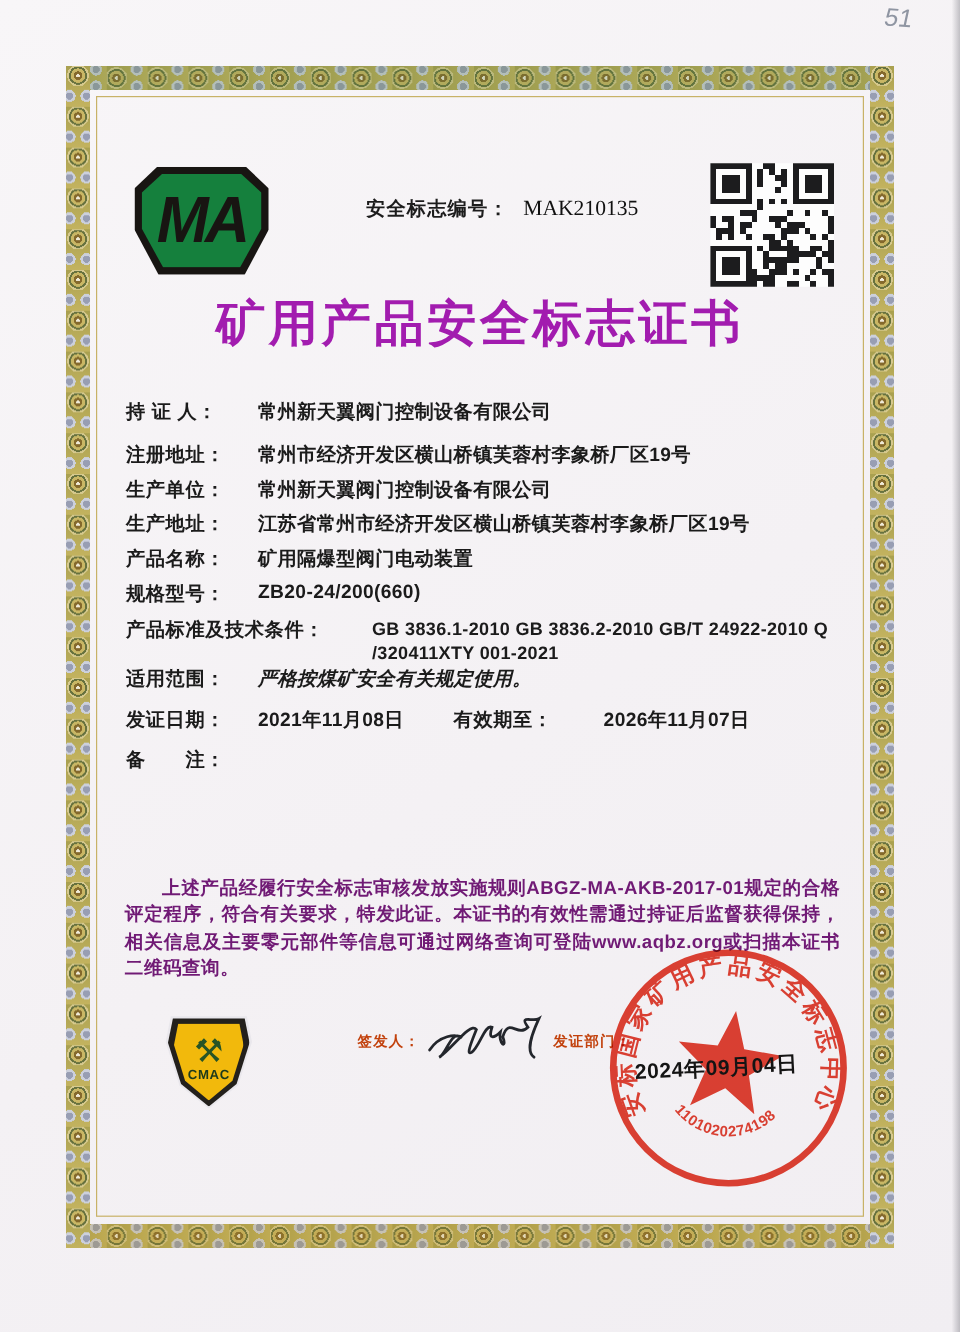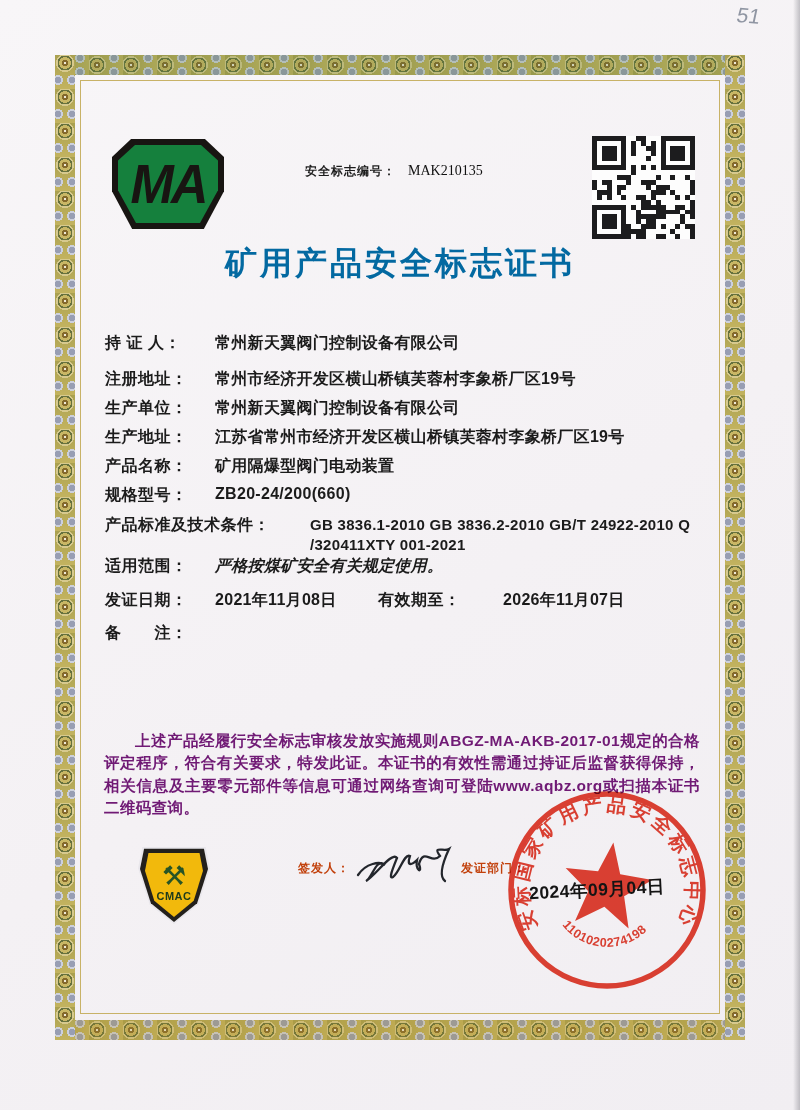--- a/index.html
+++ b/index.html
@@ -37,28 +37,28 @@
   
   .ma{position:absolute;left:112px;top:139px;width:112px;height:90px;background:#181512;
       clip-path:polygon(17% 0,83% 0,100% 20%,100% 58%,82% 100%,18% 100%,0 58%,0 20%);}
   .ma-in{position:absolute;inset:6px;background:#15803d;
       clip-path:polygon(17% 0,83% 0,100% 20%,100% 58%,82% 100%,18% 100%,0 58%,0 20%);
       display:flex;align-items:center;justify-content:center;}
   .ma-txt{font-weight:900;font-style:italic;font-size:52px;color:#181512;
       letter-spacing:-3px;transform:scaleY(1.05);}
   
   .certno{position:absolute;left:305px;top:163px;display:flex;gap:12px;align-items:baseline;}
-  .certno .cl{font-size:12px;font-weight:bold;color:#1c1c1c;letter-spacing:1px;}
-  .certno .cv{font-size:14px;font-family:"Liberation Serif","DejaVu Serif",serif;color:#111;}
+  .certno .cl{font-size:16px;font-weight:bold;color:#1c1c1c;letter-spacing:1px;}
+  .certno .cv{font-size:18px;font-family:"Liberation Serif","DejaVu Serif",serif;color:#111;}
   
   .qr{position:absolute;left:592px;top:136px;width:103px;height:103px;background:#fdfdfd;}
   .qr svg{width:100%;height:100%;}
   
   .title{position:absolute;left:0;top:242px;width:100%;text-align:center;
-      font-size:32px;font-weight:900;color:#0369a1;letter-spacing:3px;}
+      font-size:41px;font-weight:900;color:#a21caf;letter-spacing:3px;}
   
   .frow{position:absolute;left:105px;width:600px;display:flex;font-size:16px;color:#1b1b1b;}
   .lab{font-weight:bold;width:110px;flex:0 0 110px;letter-spacing:.5px;}
   .val{font-weight:bold;letter-spacing:.3px;}
   .labwide{width:205px;flex:0 0 205px;}
   .std .val{font-weight:600;font-size:15px;white-space:pre-line;width:390px;line-height:1.3;}
   .kai{font-style:italic;}
   .dlab2{font-weight:bold;width:125px;flex:0 0 125px;margin-left:33px;letter-spacing:.5px;}
   
   .statement{position:absolute;left:104px;top:730px;width:596px;font-size:15.5px;

